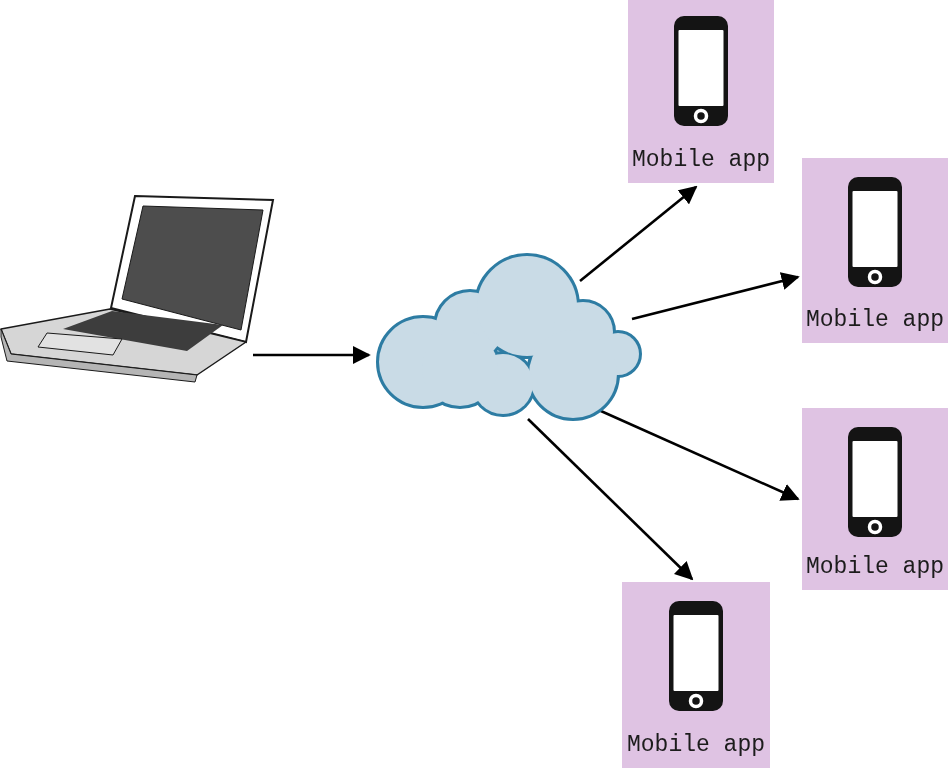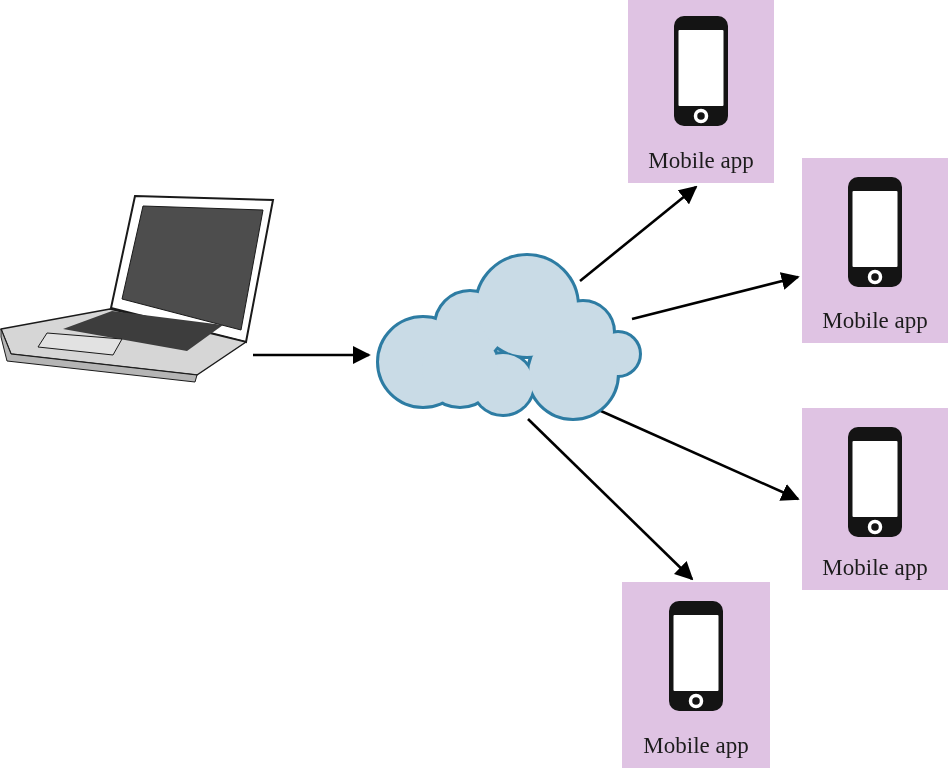--- a/index.html
+++ b/index.html
@@ -1,18 +1,18 @@
 <!DOCTYPE html>
 <html style="--box-fill: #dfc3e3; --label-color: #1c1c1c; --cloud-fill: #c9dbe6; --cloud-stroke: #2d7ca3; --arrow-color: #000000; --phone-color: #141414; --laptop-screen: #4d4d4d; --laptop-body: #d6d6d6; --laptop-edge: #b5b5b5; --laptop-keyboard: #3d3d3d; --laptop-touchpad: #e2e2e2; --laptop-outline: #1a1a1a;"><head>
 <meta charset="utf-8">
 <style>
   html,body { margin:0; padding:0; background:#ffffff; }
   .canvas {
     position:relative; width:948px; height:768px; overflow:hidden;
-    background:#ffffff; font-family:Liberation Serif, serif;
+    background:#ffffff; font-family:Liberation Mono, monospace;
   }
   .abs { position:absolute; }
   .app-box {
     position:absolute; background:var(--box-fill);
     display:flex; flex-direction:column; align-items:center;
   }
   .phone-svg { margin-top:19px; flex:0 0 auto; }
   .app-label {
     margin-top:auto; margin-bottom:10px;
     font-size:23px; line-height:1.1; color:var(--label-color);

